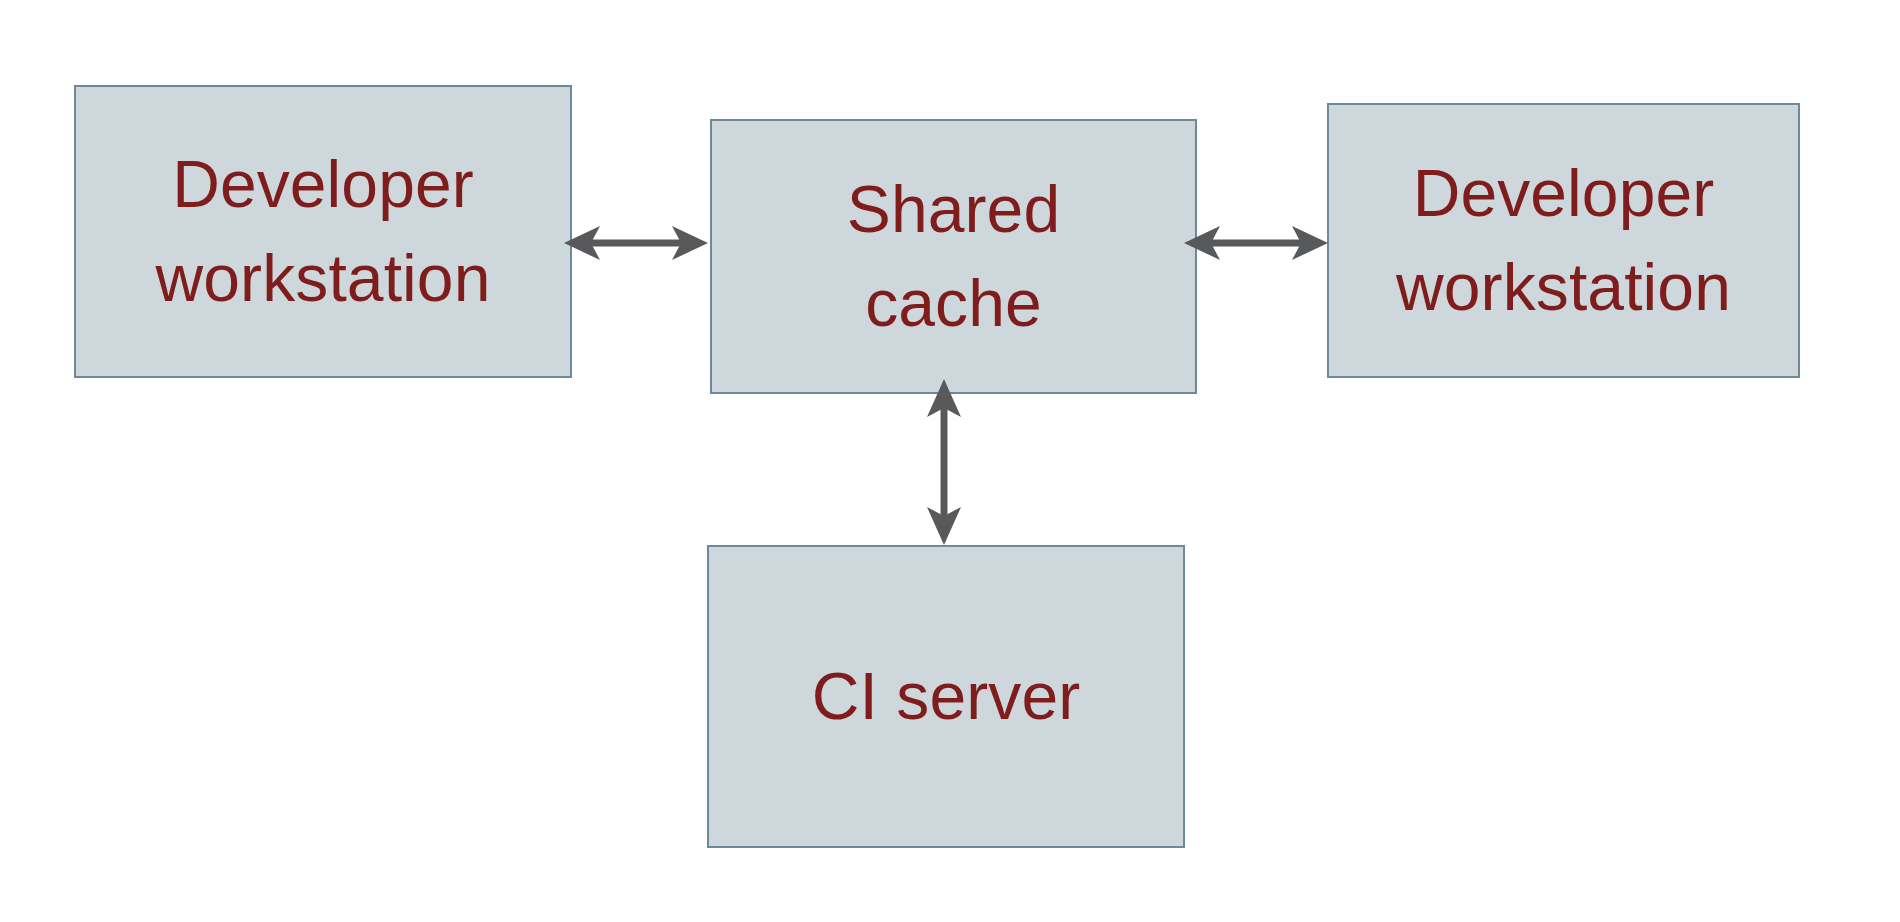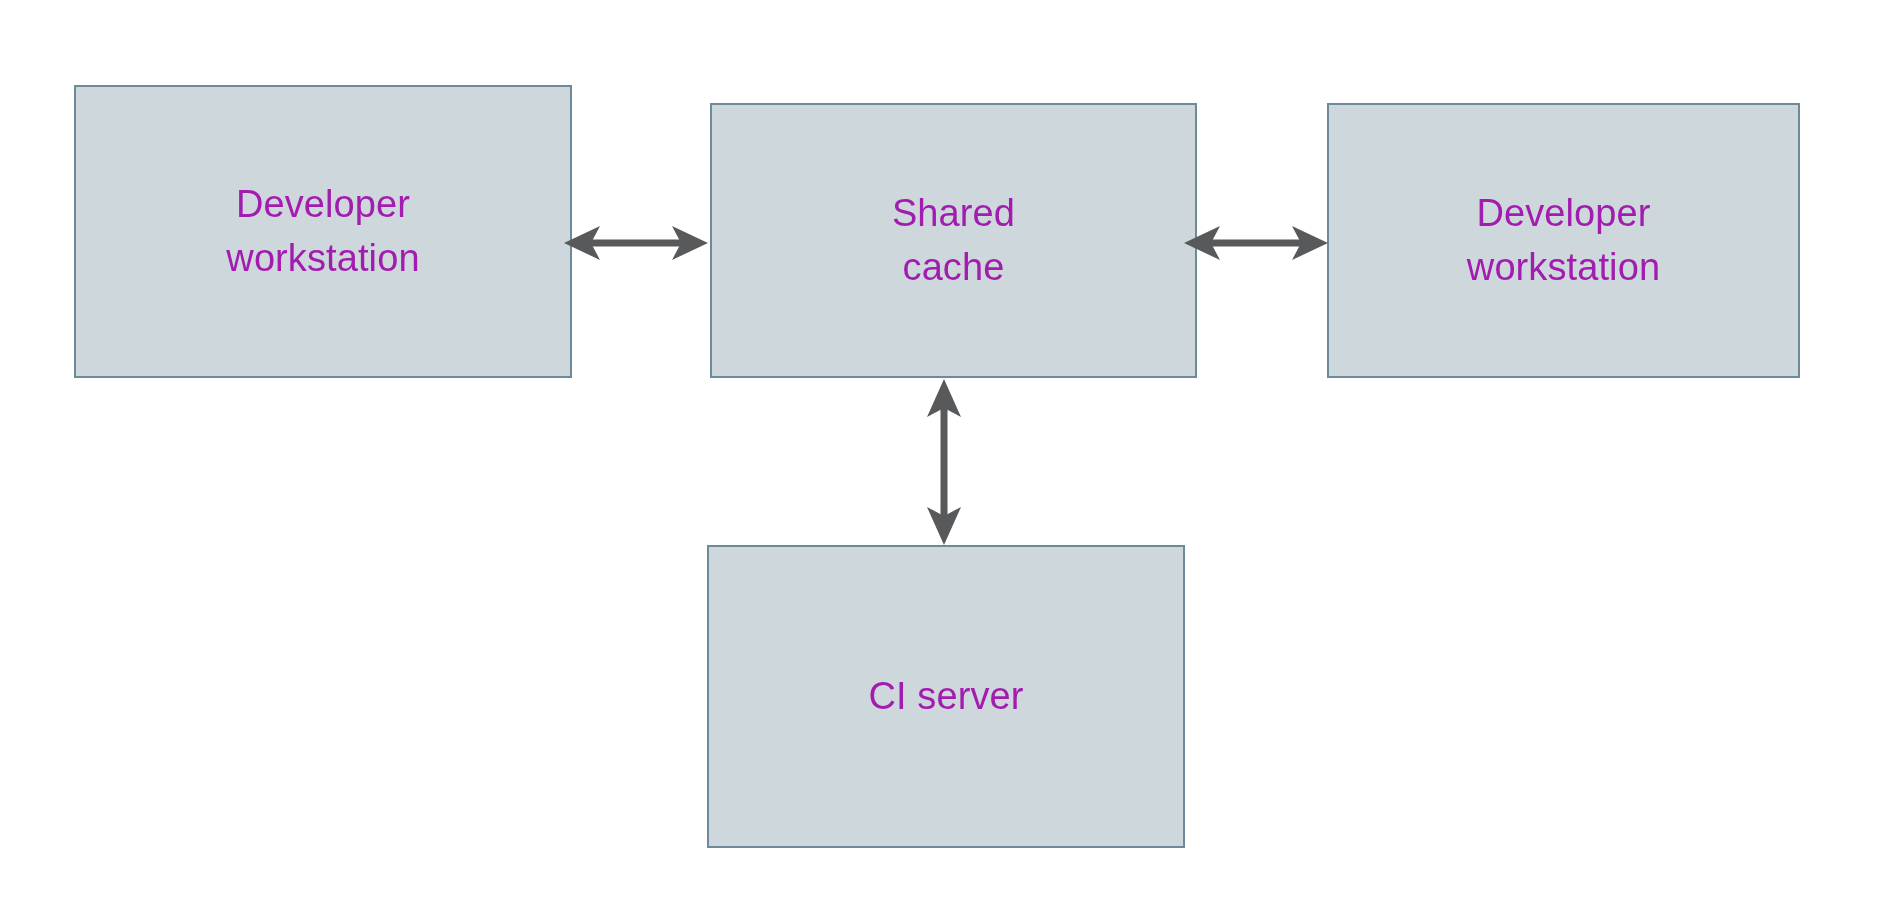--- a/index.html
+++ b/index.html
@@ -22,31 +22,31 @@
     position: absolute;
     box-sizing: border-box;
     background: #ced8dc;
     border: 2px solid #6c8a9a;
     display: flex;
     align-items: center;
     justify-content: center;
     text-align: center;
   }
   .node-label {
-    color: #a21caf;
-    font-size: 38px;
+    color: #7f1d1d;
+    font-size: 66px;
     line-height: 1.42;
     font-weight: 400;
     letter-spacing: 0.1px;
     white-space: pre-line;
     padding: 0 6px;
   }
   
   #node-dev-left   { left: 74px;   top: 85px;  width: 498px; height: 293px; }
-  #node-shared     { left: 710px;  top: 103px; width: 487px; height: 275px; align-items: center; }
+  #node-shared     { left: 710px;  top: 119px; width: 487px; height: 275px; align-items: center; }
   #node-dev-right  { left: 1327px; top: 103px; width: 473px; height: 275px; }
   #node-ci         { left: 707px;  top: 545px; width: 478px; height: 303px; }
 
   .edge {
     position: absolute;
     overflow: visible;
   }
   #edge-left-shared  { left: 560px;  top: 216px; width: 152px; height: 54px; }
   #edge-shared-right { left: 1180px; top: 216px; width: 152px; height: 54px; }
   #edge-shared-ci    { left: 917px;  top: 374px; width: 54px;  height: 176px; }

